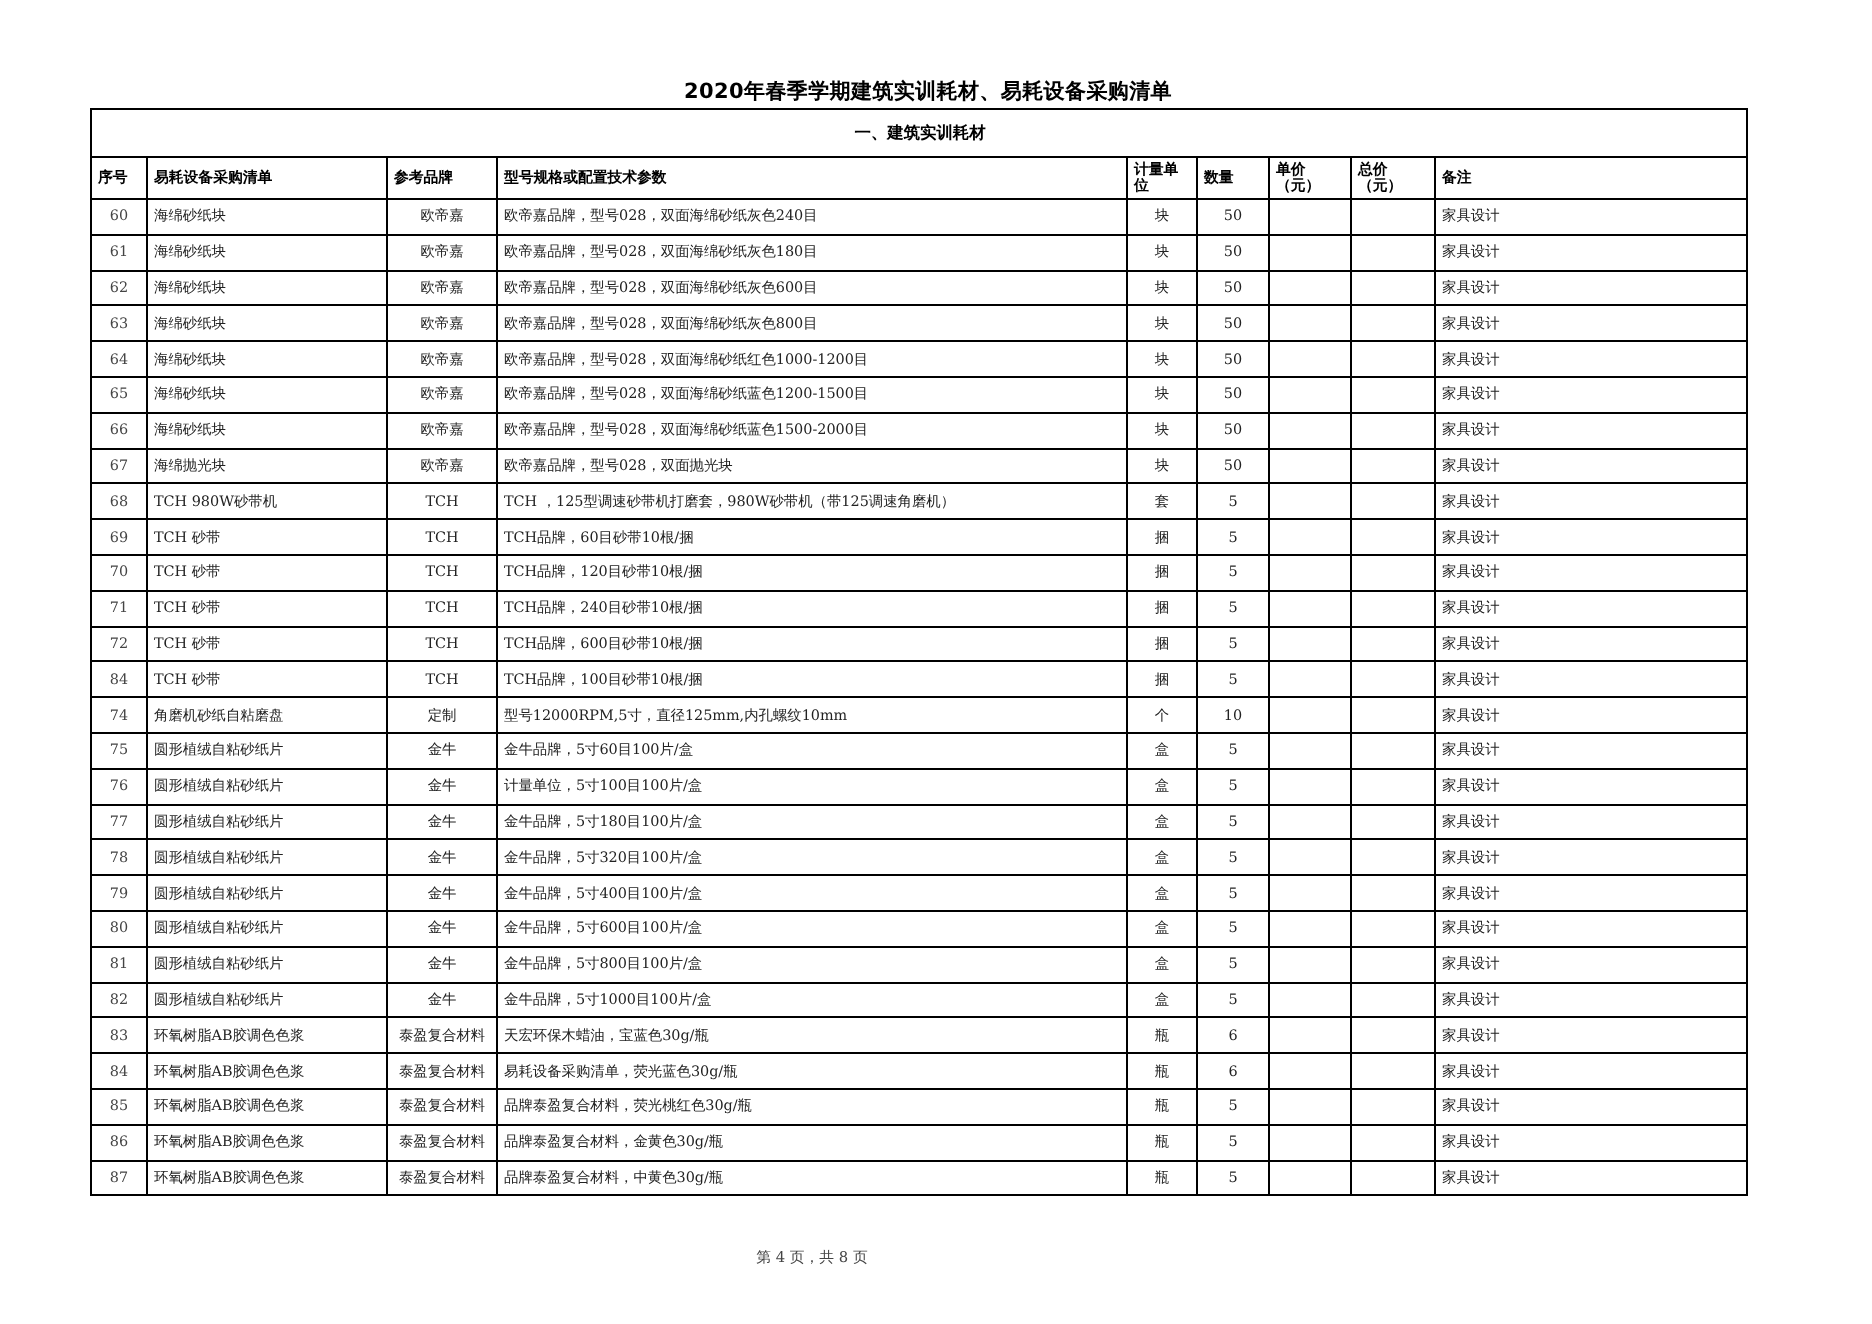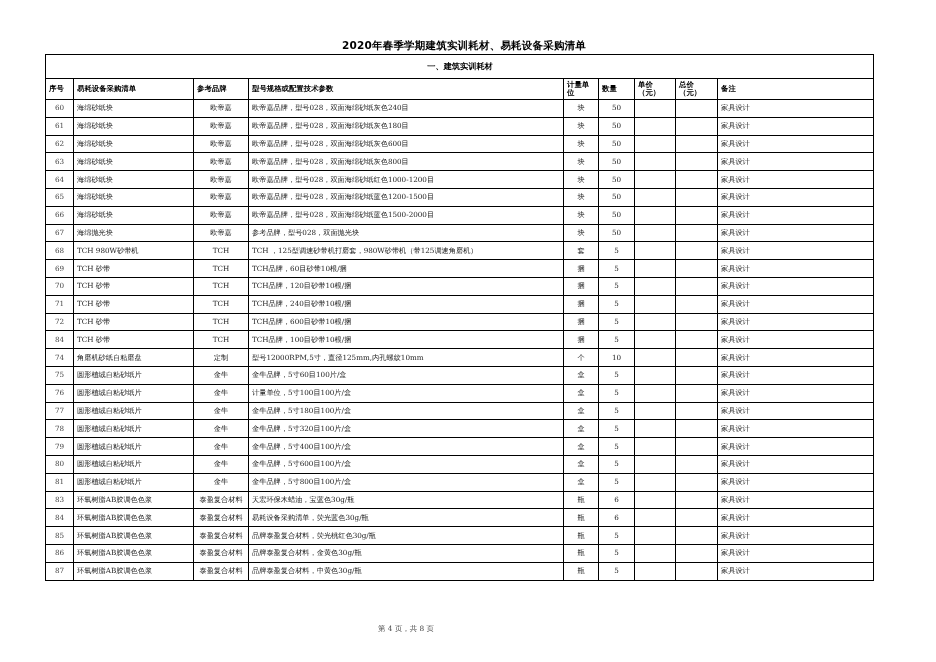--- a/index.html
+++ b/index.html
@@ -132,21 +132,21 @@
         <td class="c">块</td>
         <td class="c">50</td>
         <td class="c"></td>
         <td class="c"></td>
         <td class="l">家具设计</td>
       </tr>
       <tr>
         <td class="c seq">67</td>
         <td class="l">海绵抛光块</td>
         <td class="c">欧帝嘉</td>
-        <td class="l">参考品牌，型号028，双面抛光块</td>
+        <td class="l">欧帝嘉品牌，型号028，双面抛光块</td>
         <td class="c">块</td>
         <td class="c">50</td>
         <td class="c"></td>
         <td class="c"></td>
         <td class="l">家具设计</td>
       </tr>
       <tr>
         <td class="c seq">68</td>
         <td class="l">TCH 980W砂带机</td>
         <td class="c">TCH</td>
@@ -294,20 +294,31 @@
         <td class="l">圆形植绒自粘砂纸片</td>
         <td class="c">金牛</td>
         <td class="l">金牛品牌，5寸800目100片/盒</td>
         <td class="c">盒</td>
         <td class="c">5</td>
         <td class="c"></td>
         <td class="c"></td>
         <td class="l">家具设计</td>
       </tr>
       <tr>
+        <td class="c seq">82</td>
+        <td class="l">圆形植绒自粘砂纸片</td>
+        <td class="c">金牛</td>
+        <td class="l">金牛品牌，5寸1000目100片/盒</td>
+        <td class="c">盒</td>
+        <td class="c">5</td>
+        <td class="c"></td>
+        <td class="c"></td>
+        <td class="l">家具设计</td>
+      </tr>
+      <tr>
         <td class="c seq">83</td>
         <td class="l">环氧树脂AB胶调色色浆</td>
         <td class="c">泰盈复合材料</td>
         <td class="l">天宏环保木蜡油，宝蓝色30g/瓶</td>
         <td class="c">瓶</td>
         <td class="c">6</td>
         <td class="c"></td>
         <td class="c"></td>
         <td class="l">家具设计</td>
       </tr>

